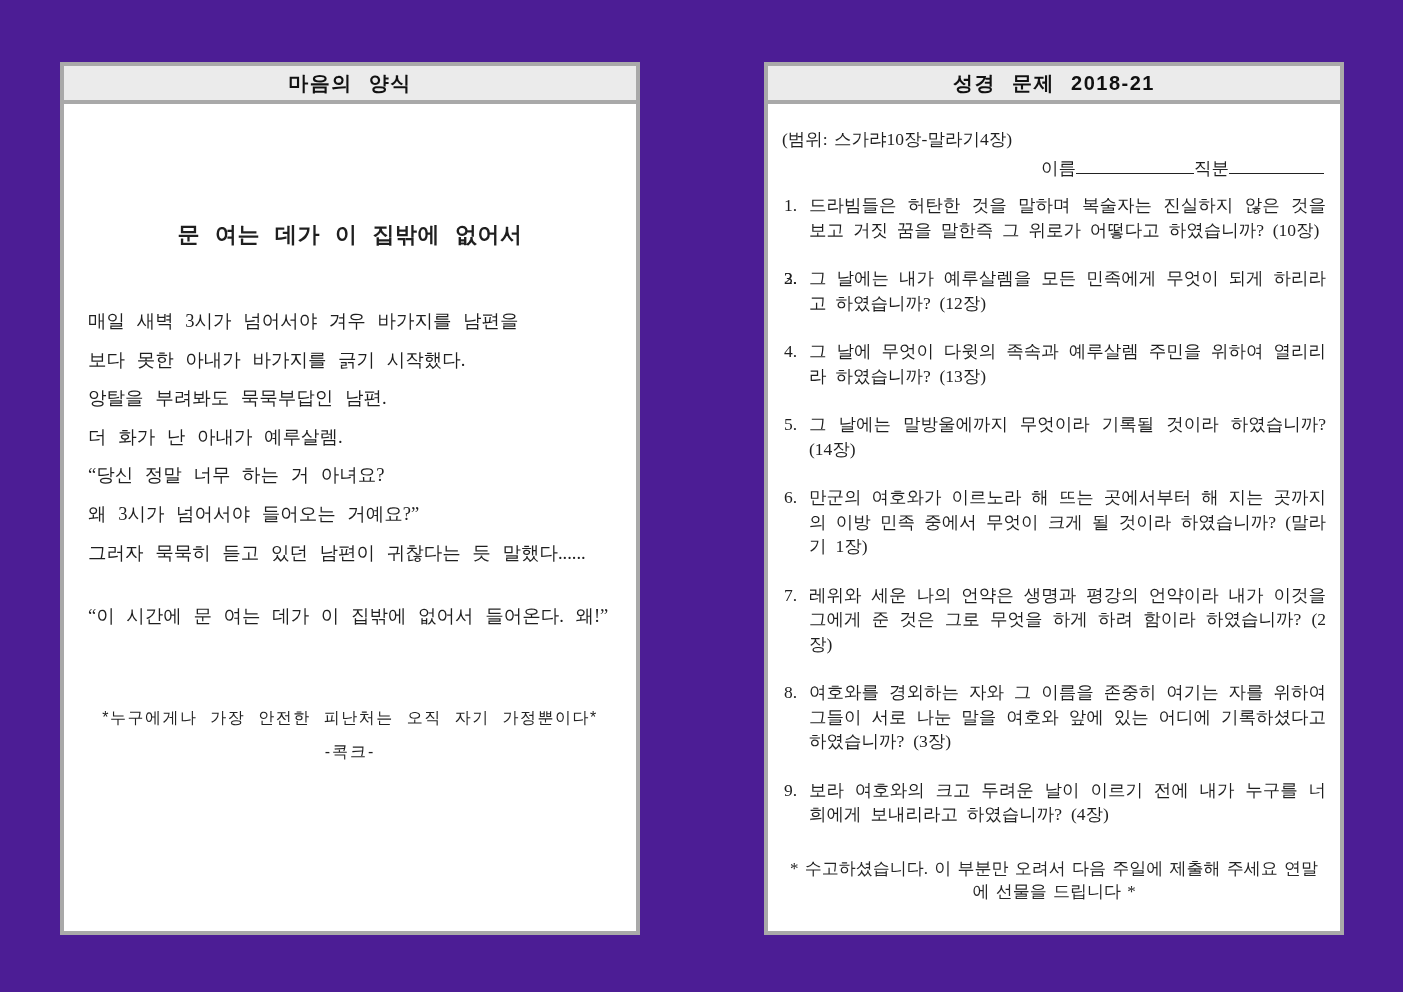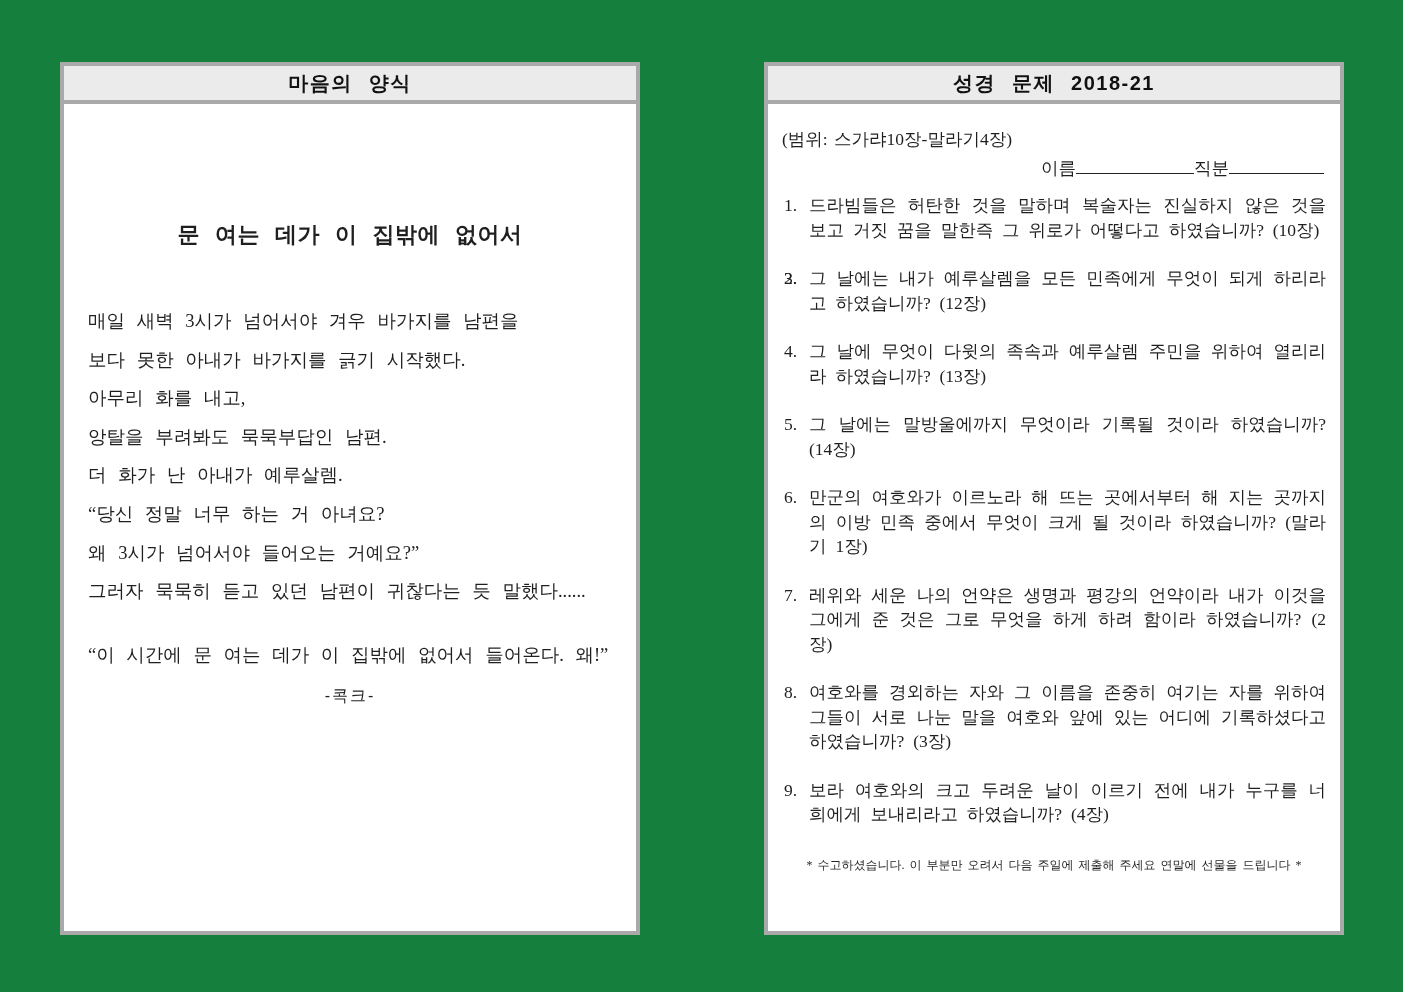--- a/index.html
+++ b/index.html
@@ -6,21 +6,21 @@
     margin: 0;
     padding: 0;
     background: #ffffff;
     width: 1403px;
     height: 992px;
   }
   .canvas {
     position: relative;
     width: 1403px;
     height: 992px;
-    background: #15803d;
+    background: #4c1d95;
     font-family: "Liberation Serif", "DejaVu Serif", serif;
     color: #1f1f1f;
   }
   .page {
     position: absolute;
     top: 62px;
     width: 580px;
     height: 873px;
     box-sizing: border-box;
     border: 4px solid #a9a9a9;
@@ -122,48 +122,48 @@
     word-break: break-all;
     margin-bottom: 24px;
   }
   .qnum {
     position: absolute;
     left: 2px;
     top: 0;
   }
   .quiz-footer {
     text-align: center;
-    font-size: 12px;
+    font-size: 17px;
     margin: 30px 0 0 0;
     word-spacing: 2px;
     color: #262626;
   }
 </style>
 </head>
 <body>
 
 <div class="canvas">
 
   <div class="page page-left">
     <div class="page-header">
       <span>마음의 양식</span>
     </div>
     <div class="lp-body">
       <h1 class="story-title">문 여는 데가 이 집밖에 없어서</h1>
       <div class="story">
         <p>매일 새벽 3시가 넘어서야 겨우 바가지를 남편을</p>
         <p>보다 못한 아내가 바가지를 긁기 시작했다.</p>
-        <p>아무리 화를 내고,</p>
         <p>앙탈을 부려봐도 묵묵부답인 남편.</p>
         <p>더 화가 난 아내가 예루살렘.</p>
         <p>“당신 정말 너무 하는 거 아녀요?</p>
         <p>왜 3시가 넘어서야 들어오는 거예요?”</p>
         <p>그러자 묵묵히 듣고 있던 남편이 귀찮다는 듯 말했다......</p>
       </div>
       <p class="punch">“이 시간에 문 여는 데가 이 집밖에 없어서 들어온다. 왜!”</p>
+      <p class="moral">*누구에게나 가장 안전한 피난처는 오직 자기 가정뿐이다*</p>
       <p class="attribution">-콕크-</p>
     </div>
   </div>
 
   <div class="page page-right">
     <div class="page-header">
       <span>성경 문제 2018-21</span>
     </div>
     <div class="rp-body">
       <p class="scope">(범위: 스가랴10장-말라기4장)</p>

